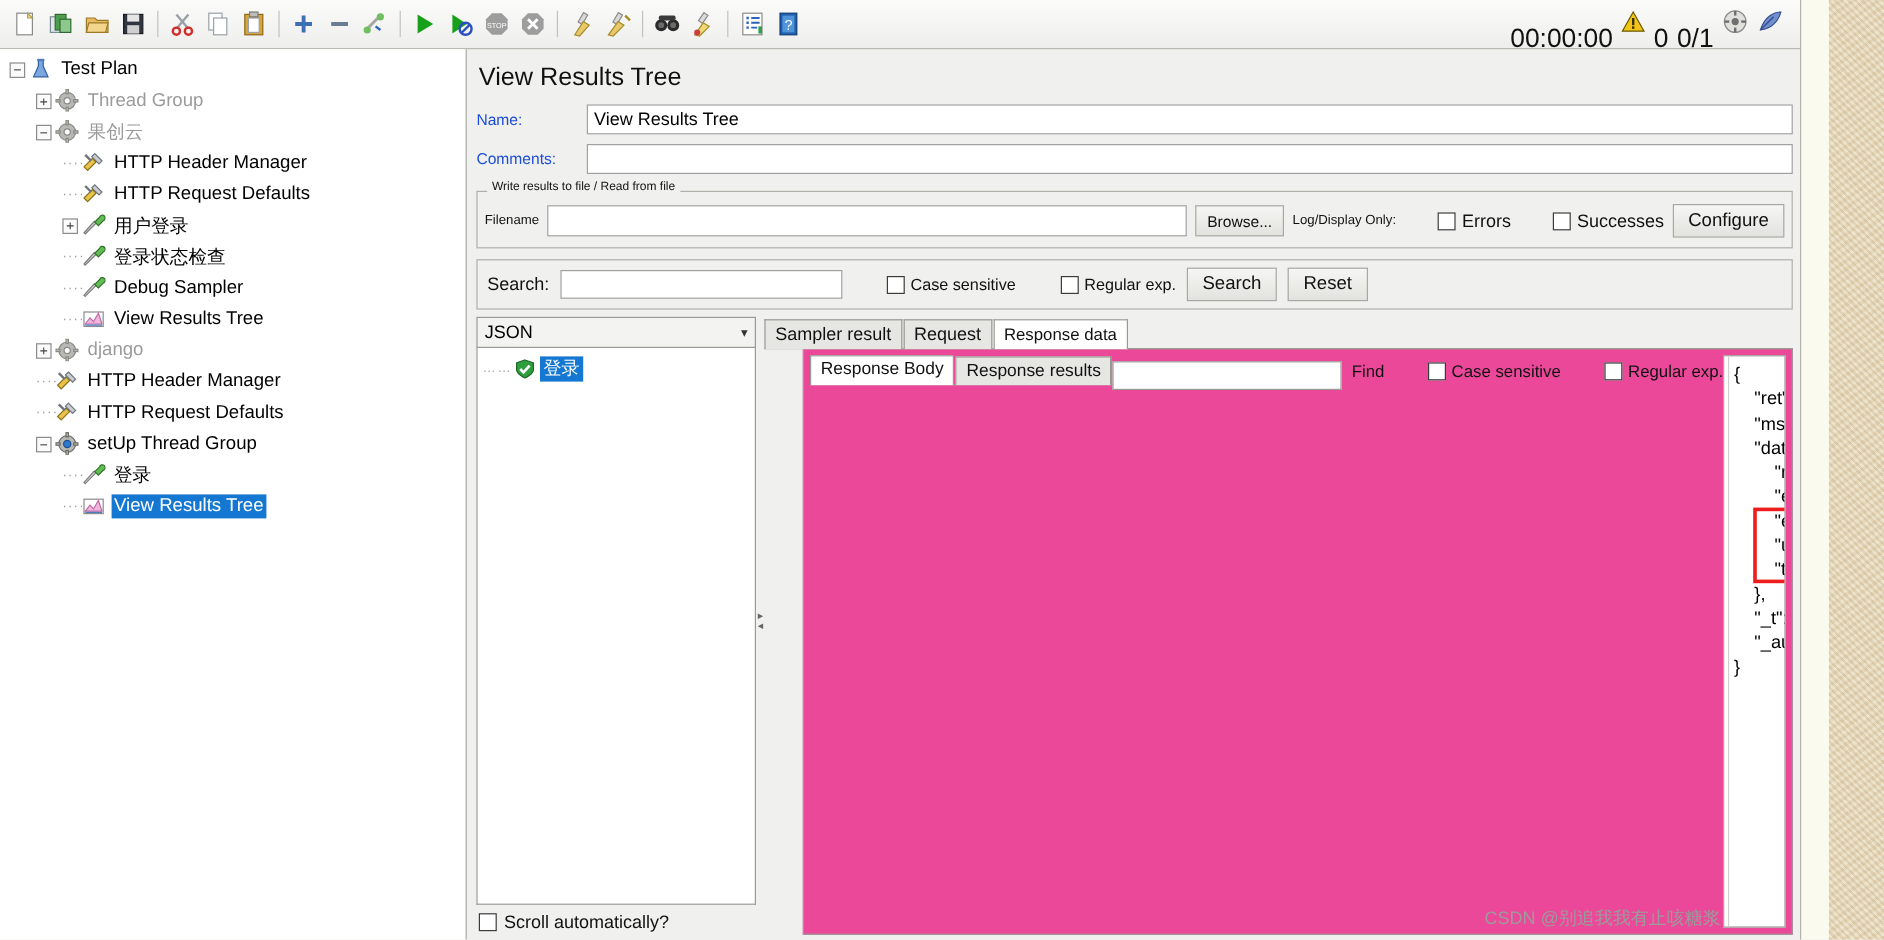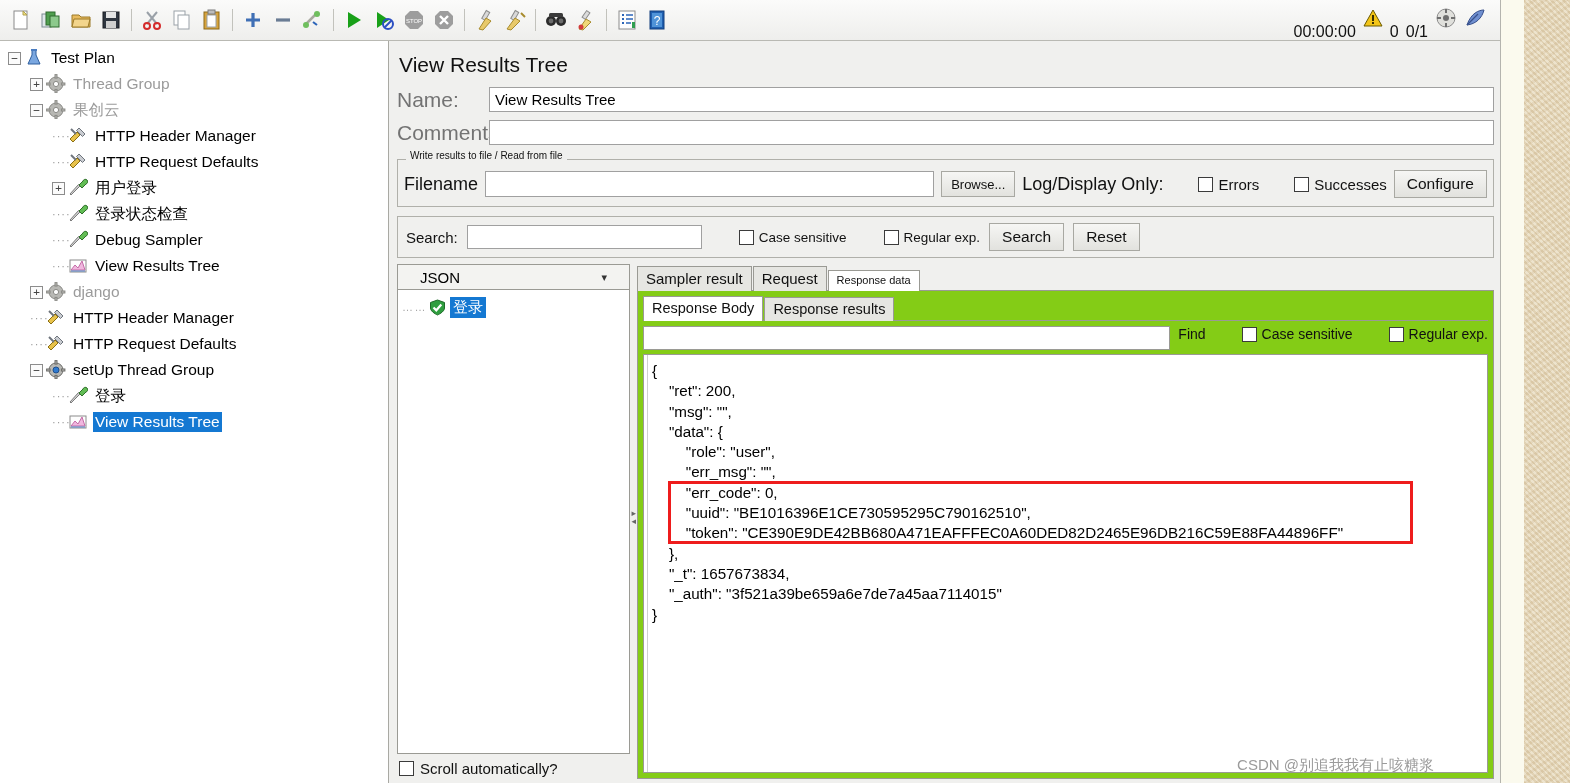--- a/index.html
+++ b/index.html
@@ -52,21 +52,21 @@
   }
   .tbtn svg { display:block; }
   .tsep {
     width: 1px; height: 22px; background: #c2c2bc; margin: 0 5px;
   }
   .status {
     margin-left: auto;
     display: flex; align-items: center; gap: 7px;
     font-size: 16px; color: #111; padding-right: 8px;
   }
-  .status .num { font-size: 16px; margin-top: 23px; }
+  .status .num { font-size: 22px; margin-top: 23px; }
 
   
   .split { flex: 1; display: flex; min-height: 0; }
 
   
   .treepanel {
     width: 389px; min-width: 389px;
     background: #ffffff;
     border-right: 1px solid #a9a9a3;
     overflow: hidden;
@@ -99,21 +99,21 @@
     flex: 1; min-width: 0;
     background: #f0f0ee;
     display: flex; flex-direction: column;
     padding: 0 6px 0 8px;
   }
   .pagetitle {
     font-size: 21px; color: #111;
     padding: 12px 0 10px 2px;
   }
   .frow { display: flex; align-items: center; margin-bottom: 8px; }
-  .flabel { font-size: 21px; color: #737373; width: 92px; flex: 0 0 auto; }
+  .flabel { font-size: 13px; color: #1d4ed8; width: 92px; flex: 0 0 auto; }
   .tinput {
     flex: 1; height: 25px;
     border: 1px solid #a0a0a0; background: #fff;
     font-size: 15px; color: #000;
     padding: 0 5px;
     font-family: "Liberation Sans", sans-serif;
   }
   .tinput::placeholder { color: #b0b0b0; }
 
   
@@ -122,21 +122,21 @@
     margin-top: 6px; margin-bottom: 0;
     position: relative;
     padding: 10px 6px 8px 6px;
   }
   .group > .gtitle {
     position: absolute; top: -10px; left: 8px;
     background: #f0f0ee; padding: 0 4px;
     font-size: 10px; color: #111;
   }
   .grow { display: flex; align-items: center; gap: 7px; }
-  .glabel { font-size: 18px; color:#111; }
+  .glabel { font-size: 11px; color:#111; }
 
   .btn {
     border: 1px solid #a8a8a2;
     background: linear-gradient(#f6f6f4, #e2e2de);
     font-size: 14px; color: #111;
     padding: 4px 11px; height: 26px;
     display: inline-flex; align-items: center; justify-content: center;
     cursor: default;
     font-family: "Liberation Sans", sans-serif;
   }
@@ -170,21 +170,21 @@
   .resplit { flex: 1; display: flex; min-height: 0; margin-top: 6px; padding-bottom: 4px; gap: 0; }
 
   .resleft {
     width: 233px; min-width: 233px;
     display: flex; flex-direction: column;
   }
   .combo {
     height: 26px;
     border: 1px solid #9a9a94; background: #f3f3f1;
     display: flex; align-items: center; justify-content: space-between;
-    padding: 0 22px; font-size: 15px; color: #000;
+    padding: 0 6px; font-size: 15px; color: #000;
   }
   .combo .chev { font-size: 11px; color:#333; }
   .restree {
     flex: 1;
     border: 1px solid #9a9a94; border-top: none;
     background: #fff;
     padding: 6px 4px;
     overflow: hidden;
   }
   .resnode { display:flex; align-items:center; height: 22px; font-size: 15px; }
@@ -203,31 +203,32 @@
     content:""; position:absolute; left:0; right:0; bottom:0; height:1px; background:#9a9a94;
   }
   .tab {
     border: 1px solid #9a9a94; border-bottom: none;
     background: #e6e6e2;
     font-size: 15px; color: #111;
     padding: 3px 8px 4px 8px;
     margin-right: 1px;
     position: relative; z-index: 1;
   }
-  .tab.active { background: #ffffff; font-size: 11px; padding-bottom: 5px; z-index: 2; }
+  .tab.active { background: #ffffff; font-size: 14px; padding-bottom: 5px; z-index: 2; }
   .tabs.inner { height: 25px; margin-top: 4px; }
   .tabs.inner .tab { font-size: 14.5px; }
 
   .tabbody {
     flex: 1; min-height: 0;
     border: 1px solid #9a9a94;
-    background: #84cc16;
-    display: flex; flex-direction: column;
+    background: #ec4899;
+    display: flex; 
     padding: 5px 5px 5px 5px;
     margin-top: -1px;
+    margin-left: 32px;
   }
   .findrow { display: flex; align-items: flex-start; gap: 8px; margin-bottom: 4px; }
   .findrow .finput {
     flex: 1; height: 24px; border: 1px solid #9a9a94; background: #fff;
     font-size: 14px; padding: 0 4px;
     font-family: "Liberation Sans", sans-serif;
   }
   .findrow .fl { font-size: 14px; color:#111; }
 
   .jsonview {

